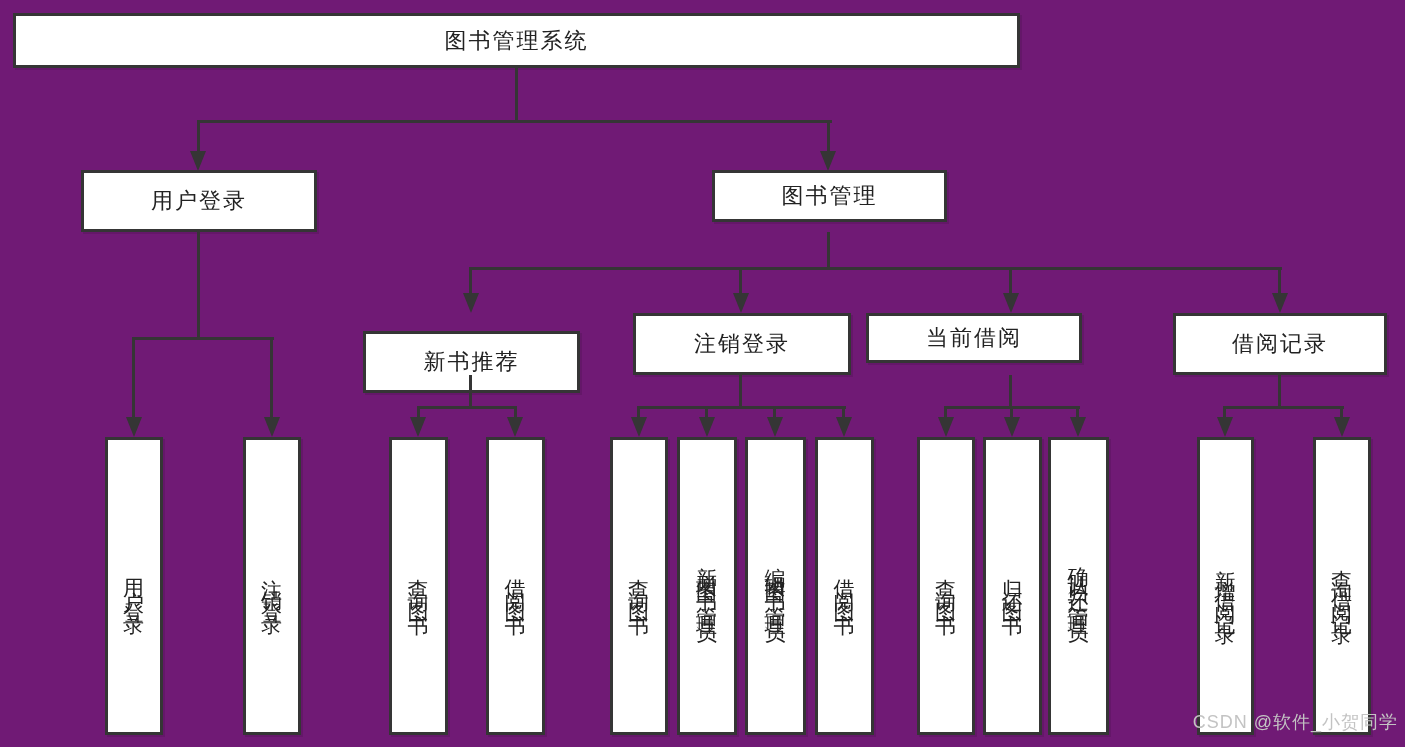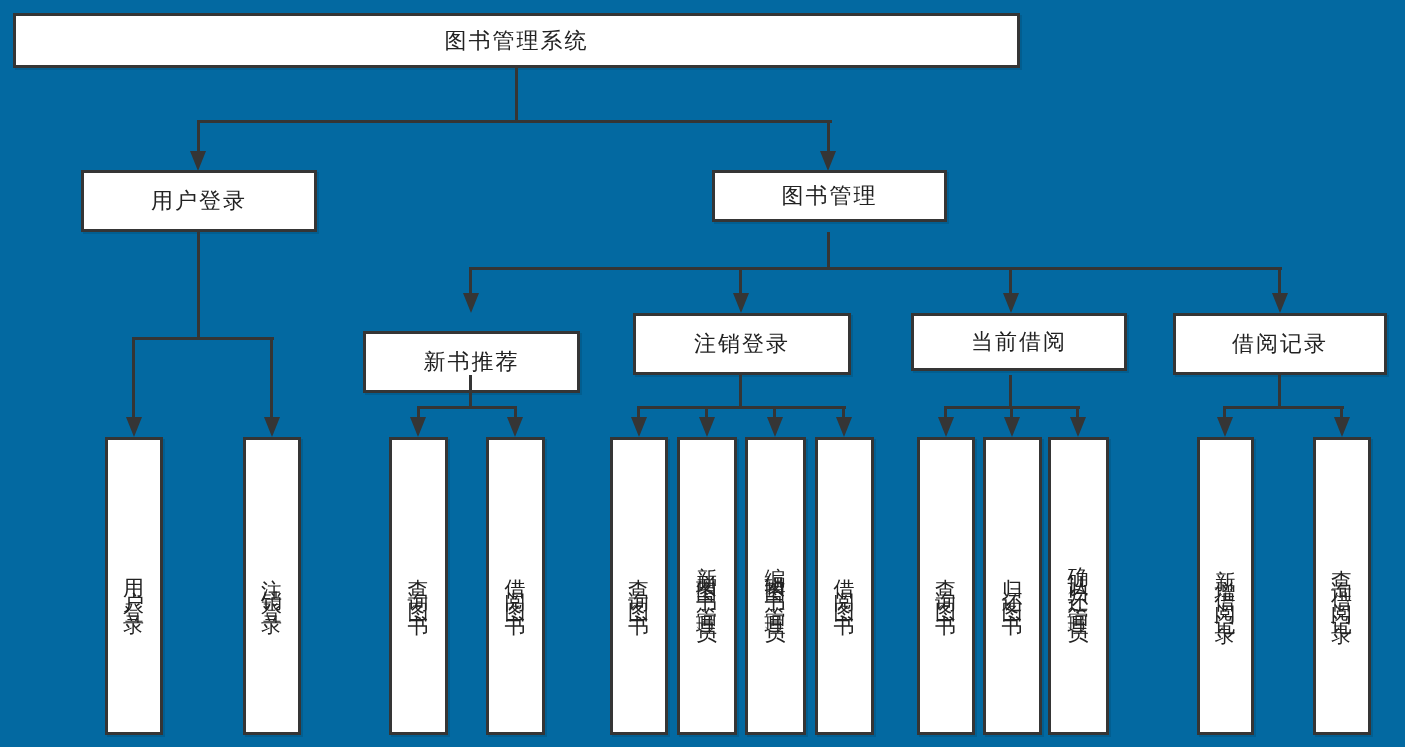--- a/index.html
+++ b/index.html
@@ -3,21 +3,21 @@
 <meta charset="utf-8">
 <style>
   * { margin: 0; padding: 0; box-sizing: border-box; }
   html, body { background: #ffffff; }
   body { font-family: "Liberation Sans", "DejaVu Sans", sans-serif; }
 
   .canvas {
     position: relative;
     width: 1405px;
     height: 747px;
-    background: #0369a1;
+    background: #701a75;
     overflow: hidden;
   }
 
   .node {
     position: absolute;
     border: 3px solid #353535;
     background: #ffffff;
     display: flex;
     align-items: center;
     justify-content: center;
@@ -82,21 +82,21 @@
   <div class="node" style="left:712px;top:170px;width:235px;height:52px">
     <span class="hlabel">图书管理</span>
   </div>
 
   <div class="node" style="left:363px;top:331px;width:217px;height:62px">
     <span class="hlabel">新书推荐</span>
   </div>
   <div class="node" style="left:633px;top:313px;width:218px;height:62px">
     <span class="hlabel">注销登录</span>
   </div>
-  <div class="node" style="left:911px;top:313px;width:216px;height:58px">
+  <div class="node" style="left:866px;top:313px;width:216px;height:50px">
     <span class="hlabel">当前借阅</span>
   </div>
   <div class="node" style="left:1173px;top:313px;width:214px;height:62px">
     <span class="hlabel">借阅记录</span>
   </div>
 
   <div class="node" style="left:105px;top:437px;width:58px;height:298px">
     <span class="vlabel sp-short">用户登录</span>
   </div>
   <div class="node" style="left:243px;top:437px;width:58px;height:298px">
@@ -192,14 +192,15 @@
   <div class="line" style="left:1076px;top:406px;width:3px;height:14px"></div>
   <div class="arrow" style="left:1070px;top:417px"></div>
 
   <div class="line" style="left:1278px;top:375px;width:3px;height:34px"></div>
   <div class="line" style="left:1223px;top:406px;width:121px;height:3px"></div>
   <div class="line" style="left:1223px;top:406px;width:3px;height:14px"></div>
   <div class="arrow" style="left:1217px;top:417px"></div>
   <div class="line" style="left:1340px;top:406px;width:3px;height:14px"></div>
   <div class="arrow" style="left:1334px;top:417px"></div>
 
+  <div class="watermark">CSDN @软件_小贺同学</div>
 
 </div>
 
 </body></html>

